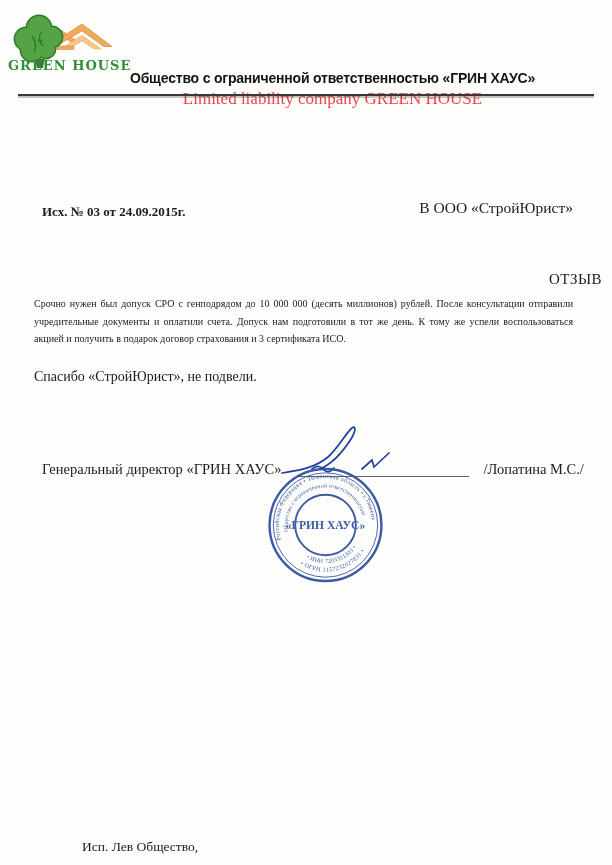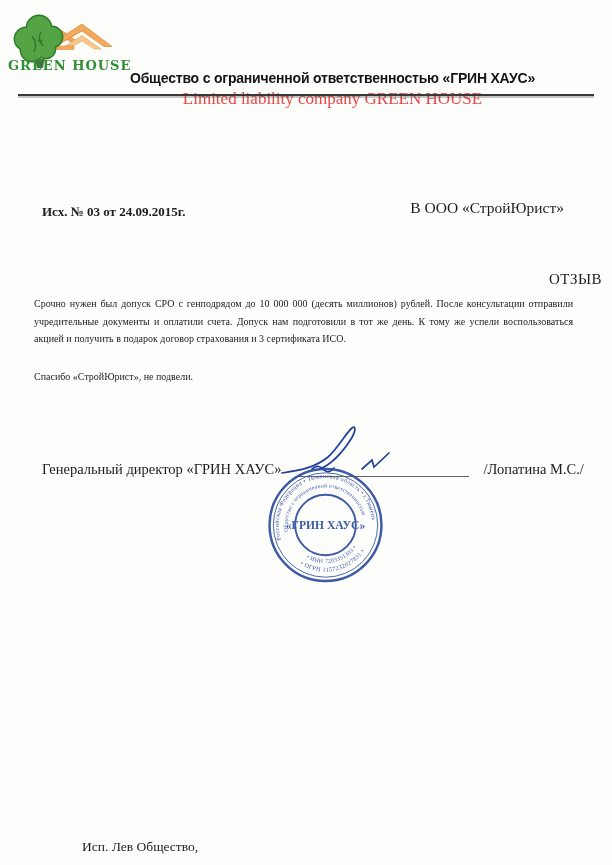--- a/index.html
+++ b/index.html
@@ -27,35 +27,35 @@
   .header-rule{
     position:absolute;left:18px;top:94px;width:576px;height:2px;
     background:#383838;box-shadow:0 2px 0 rgba(90,90,90,.35);
   }
   
   .ref-number{
     position:absolute;left:42px;top:204px;
     font-weight:bold;font-size:13px;white-space:nowrap;
   }
   .addressee{
-    position:absolute;right:48px;top:199px;
+    position:absolute;right:39px;top:199px;
     font-size:15.5px;white-space:nowrap;
   }
   
   .doc-title{
     position:absolute;left:0;top:271px;width:602px;text-align:right;
     font-size:15px;letter-spacing:.5px;
   }
   .body-p1{
     position:absolute;left:34px;top:295px;width:539px;
     font-size:10px;line-height:17.6px;text-align:justify;
   }
   .body-p2{
     position:absolute;left:34px;top:368px;width:539px;
-    font-size:10px;line-height:17.6px;
+    font-size:14px;line-height:17.6px;
   }
   
   .sign-row{
     position:absolute;left:42px;top:461px;width:530px;
     display:flex;align-items:flex-end;font-size:14.5px;white-space:nowrap;gap:9px;
   }
   .sign-role{flex:0 0 auto;}
   .sign-line{
     flex:0 0 auto;width:172px;height:15px;margin:0 6px 1px 6px;
     border-bottom:1.3px solid #636363;

